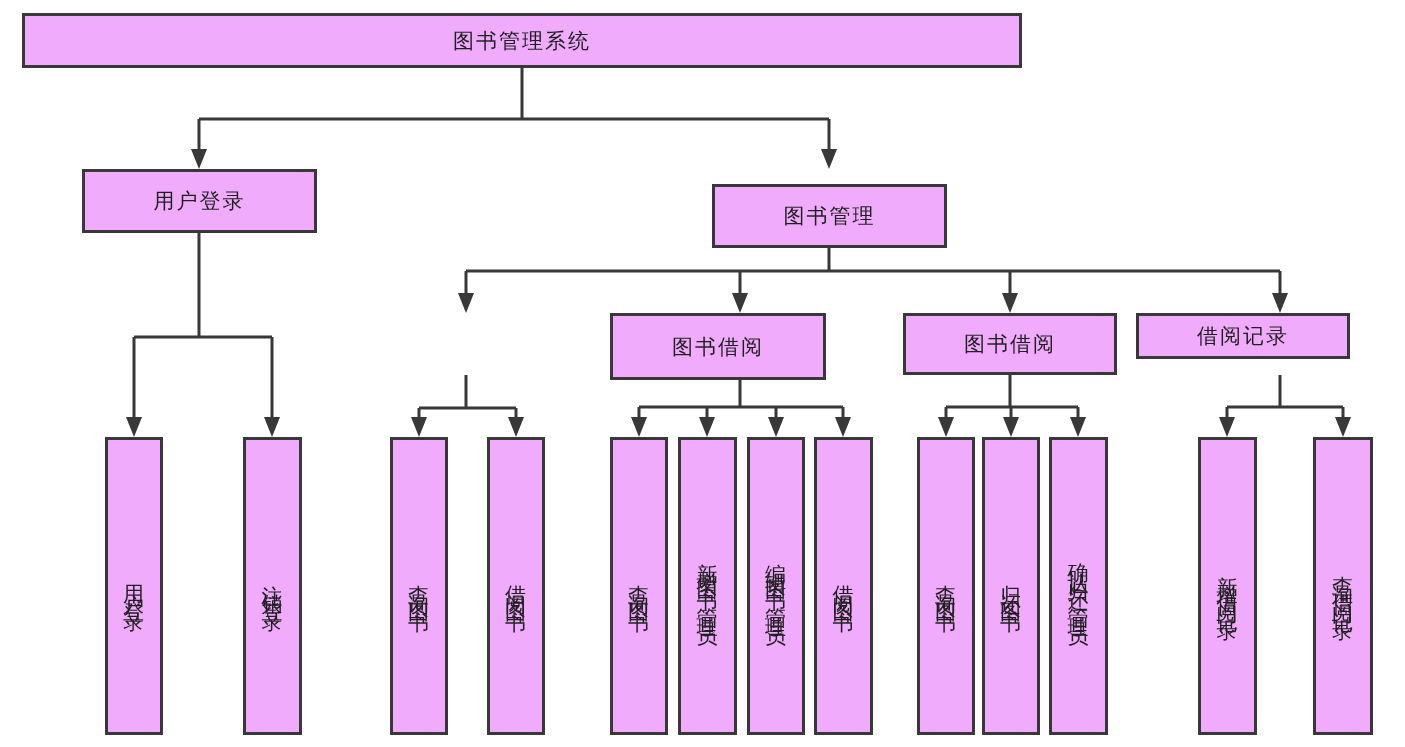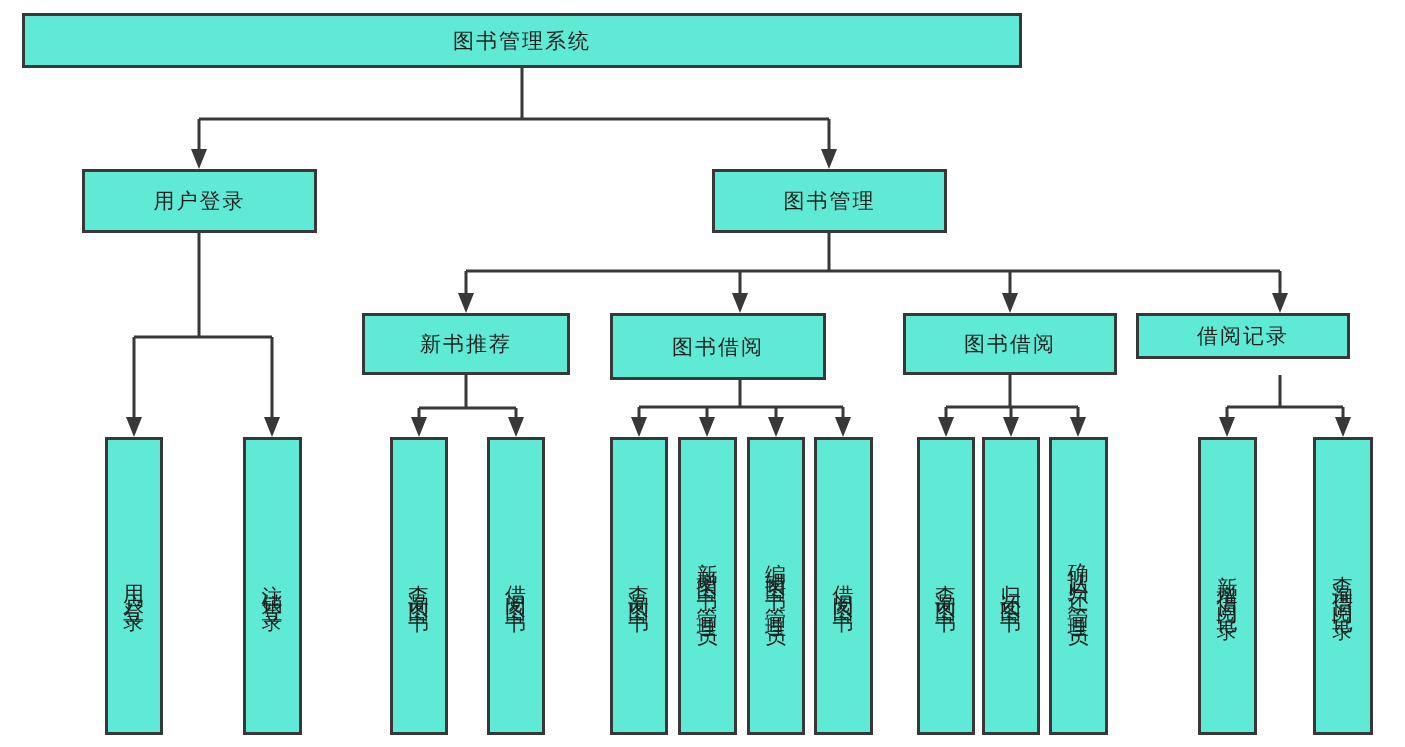--- a/index.html
+++ b/index.html
@@ -14,21 +14,21 @@
   svg.connectors {
     position: absolute;
     left: 0; top: 0;
     width: 1405px; height: 747px;
     pointer-events: none;
   }
   .node {
     position: absolute;
     box-sizing: border-box;
     border: 3px solid #383838;
-    background: #5eead4;
+    background: #f0abfc;
     display: flex;
     align-items: center;
     justify-content: center;
     color: #1f1f1f;
   }
   .hbox span {
     font-size: 21px;
     letter-spacing: 2px;
     white-space: nowrap;
   }
@@ -106,27 +106,24 @@
     </g>
   </svg>
 
   <div class="node hbox" style="left:22px;top:13px;width:1000px;height:55px">
     <span>图书管理系统</span>
   </div>
 
   <div class="node hbox" style="left:82px;top:169px;width:235px;height:64px">
     <span>用户登录</span>
   </div>
-  <div class="node hbox" style="left:712px;top:169px;width:235px;height:64px">
+  <div class="node hbox" style="left:712px;top:184px;width:235px;height:64px">
     <span>图书管理</span>
   </div>
 
-  <div class="node hbox" style="left:362px;top:313px;width:208px;height:62px">
-    <span>新书推荐</span>
-  </div>
   <div class="node hbox" style="left:610px;top:313px;width:216px;height:67px">
     <span>图书借阅</span>
   </div>
   <div class="node hbox" style="left:903px;top:313px;width:214px;height:62px">
     <span>图书借阅</span>
   </div>
   <div class="node hbox" style="left:1136px;top:313px;width:214px;height:46px">
     <span>借阅记录</span>
   </div>
 

